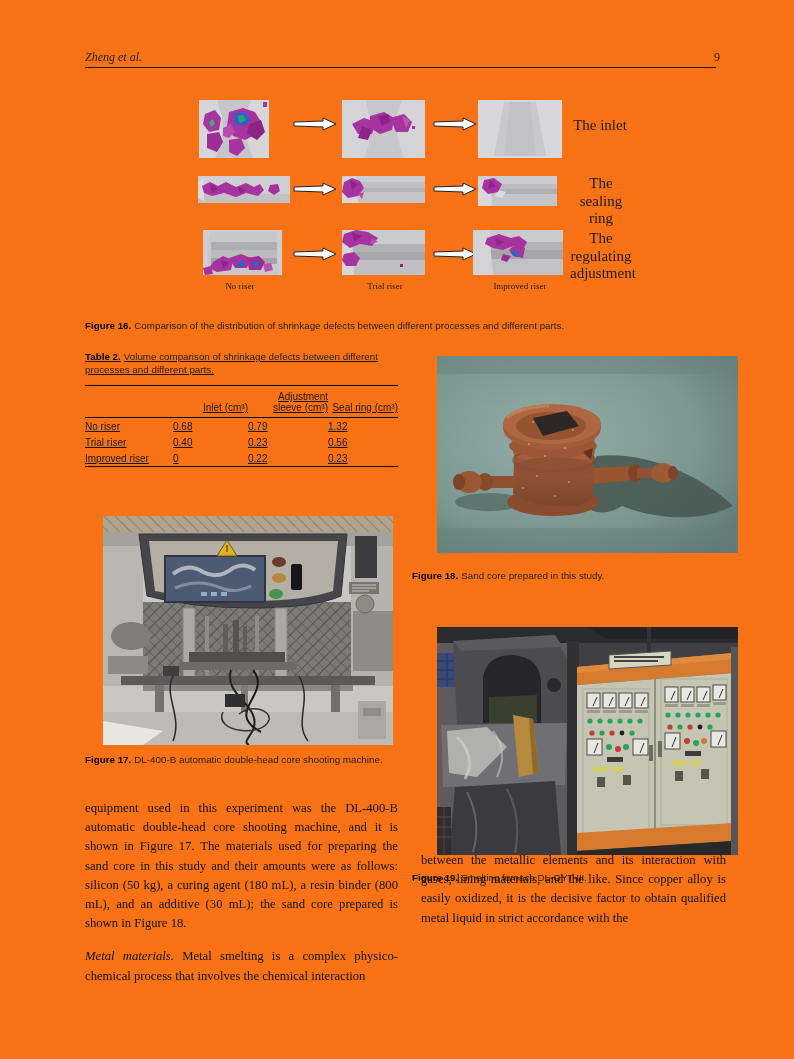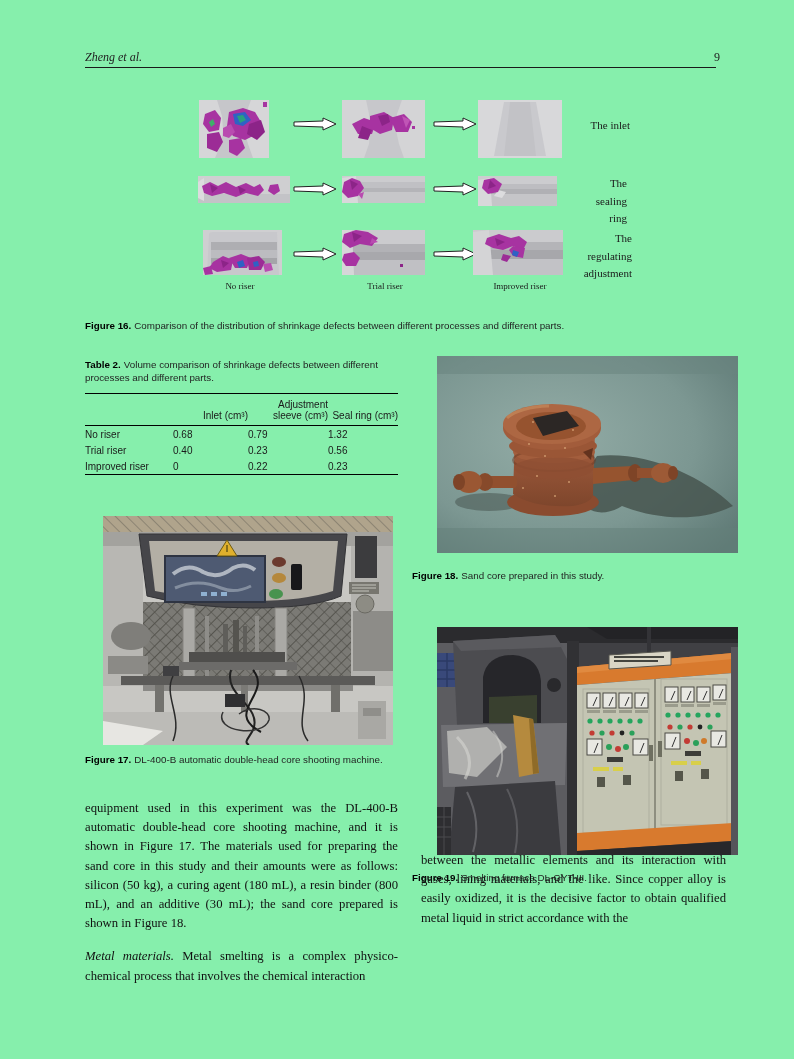--- a/index.html
+++ b/index.html
@@ -1,27 +1,27 @@
 <!DOCTYPE html>
 <html><head>
 <meta charset="utf-8">
 <style>
   html,body{margin:0;padding:0;background:#ffffff;}
-  .page{position:relative;width:794px;height:1059px;background:#86efac;overflow:hidden;
+  .page{position:relative;width:794px;height:1059px;background:#f97316;overflow:hidden;
         font-family:"Liberation Serif", serif;color:#141414;}
   .abs{position:absolute;}
   
   .hdr-authors{font-style:italic;font-size:12px;color:#222;}
   .hdr-page{font-size:12px;color:#222;}
   .hdr-rule{height:1px;background:#1a1a1a;}
   
   .f16-thumb{position:absolute;}
   .f16-thumb svg{display:block;}
   .f16-arrow{position:absolute;}
-  .f16-sidelabel{position:absolute;font-size:11px;line-height:17.5px;text-align:right;color:#1a1a1a;}
+  .f16-sidelabel{position:absolute;font-size:15px;line-height:17.5px;text-align:center;color:#1a1a1a;}
   .f16-collabel{position:absolute;font-size:9px;text-align:center;color:#1a1a1a;}
   
   .caption{font-family:"Liberation Sans", sans-serif;font-size:9.8px;line-height:13.5px;color:#1f1f1f;}
   .caption .cap-label{font-weight:700;color:#000;margin-right:3px;}
   
   .tbl-title{font-family:"Liberation Sans", sans-serif;font-size:9.8px;line-height:13px;color:#1f1f1f;width:313px;}
   .tbl-title .cap-label{font-weight:700;color:#000;margin-right:3px;}
   table.t2{border-collapse:collapse;width:313px;margin-top:9px;
            font-family:"Liberation Sans", sans-serif;font-size:10px;color:#1a1a1a;
            border-top:1.4px solid #000;border-bottom:1.4px solid #000;}
@@ -213,21 +213,21 @@
 
     <div class="f16-collabel" style="left:15px;top:186px;width:80px;">No riser</div>
     <div class="f16-collabel" style="left:160px;top:186px;width:80px;">Trial riser</div>
     <div class="f16-collabel" style="left:290px;top:186px;width:90px;">Improved riser</div>
   </div>
 
   <div class="abs caption" style="left:85px;top:307px;width:632px;margin-top:12px;">
     <span class="cap-label">Figure 16.</span><span>Comparison of the distribution of shrinkage defects between different processes and different parts.</span>
   </div>
 
-  <div class="abs" style="left:85px;top:358px;width:313px;">
+  <div class="abs" style="left:85px;top:350px;width:313px;text-decoration:underline;">
     <div class="tbl-title">
       <span class="cap-label">Table 2.</span><span>Volume comparison of shrinkage defects between different processes and different parts.</span>
     </div>
     <table class="t2">
       <colgroup>
           <col style="width:88px">
           <col style="width:75px">
           <col style="width:80px">
           <col style="width:70px">
         </colgroup>

